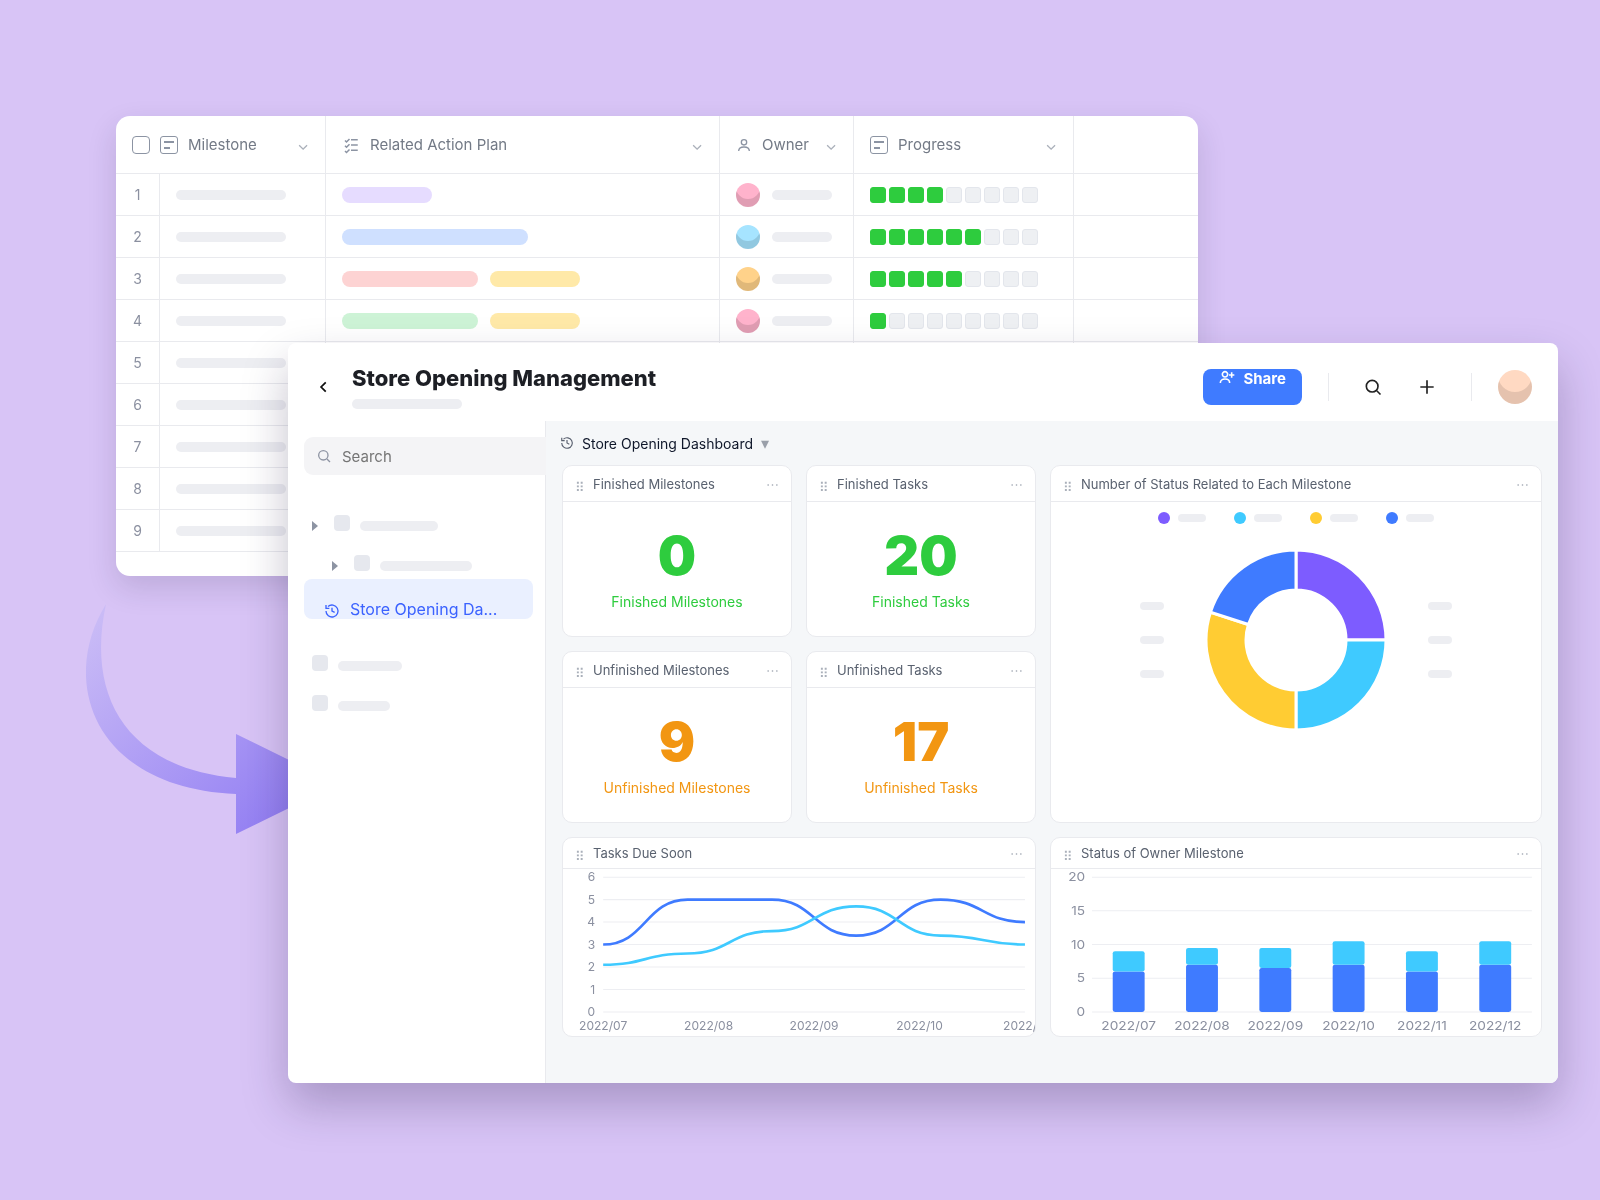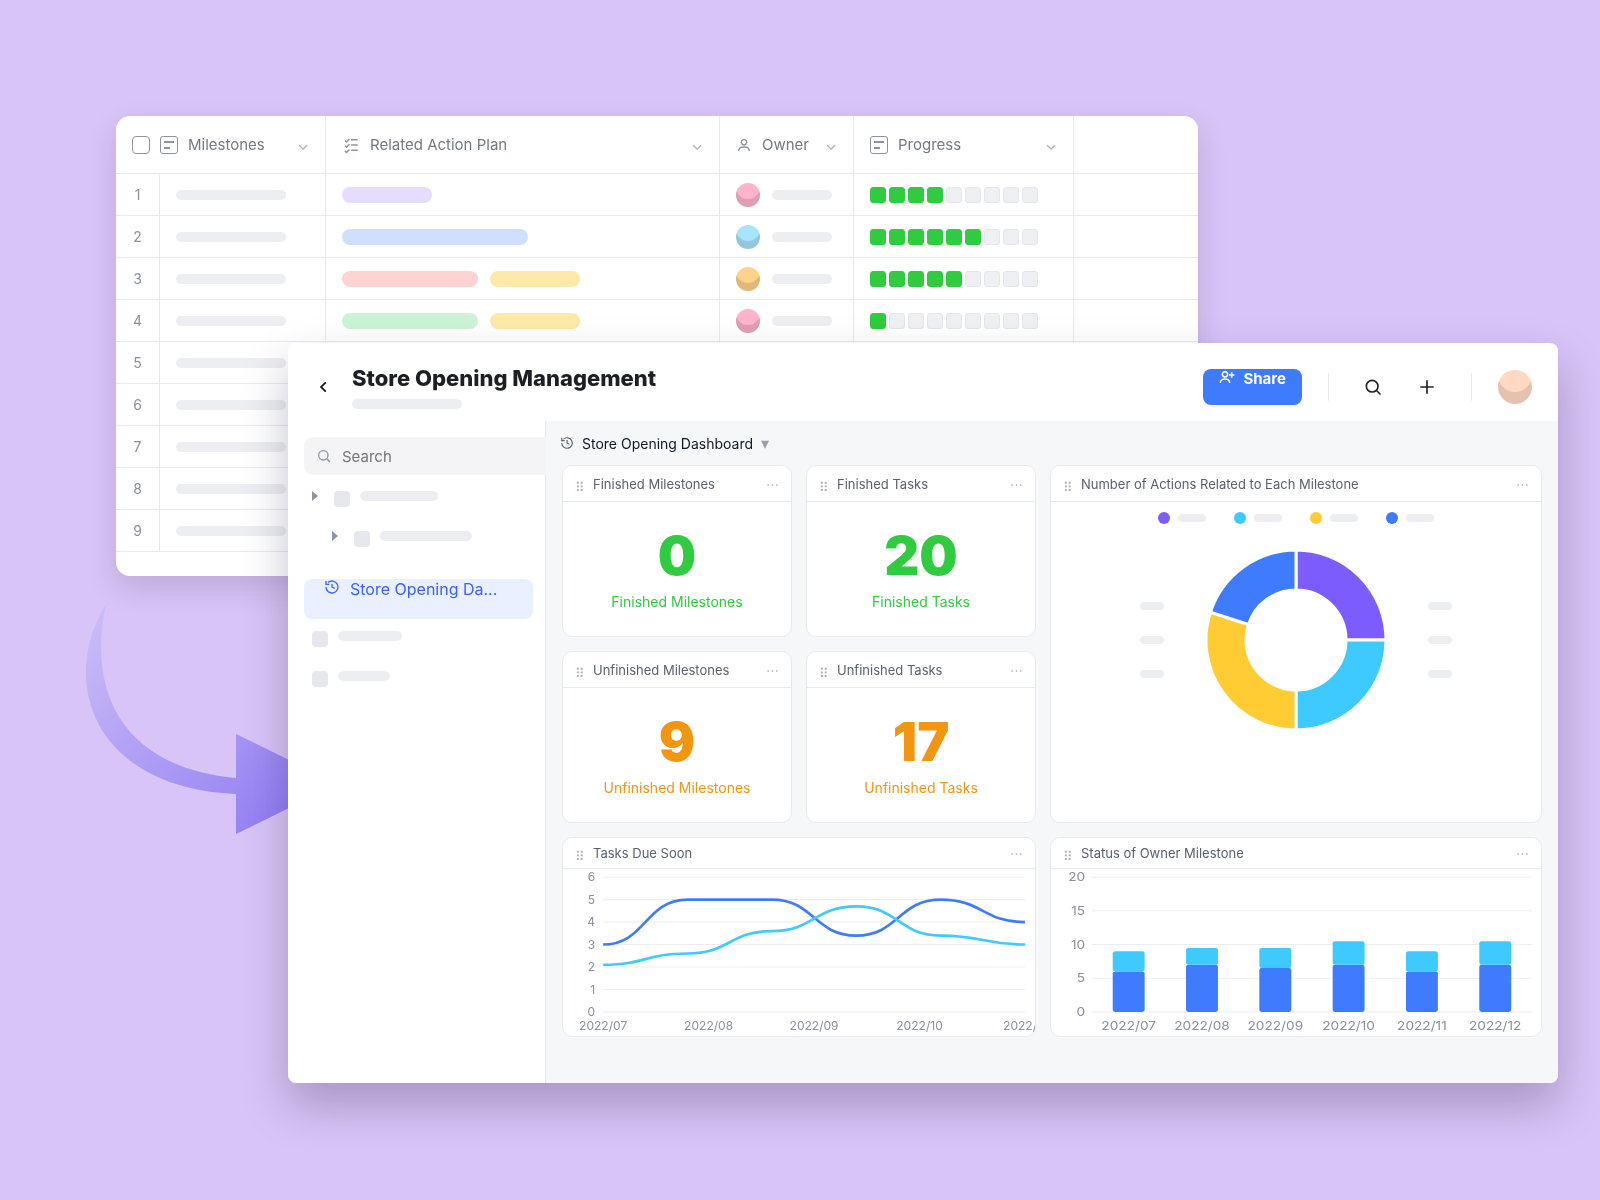--- a/index.html
+++ b/index.html
@@ -66,21 +66,21 @@
   .vline{width:1px;height:28px;background:var(--line);margin:0 8px}
   .icbtn{width:36px;height:36px;border-radius:8px;display:flex;align-items:center;justify-content:center;color:#2b2d33}
   .av2{width:34px;height:34px;border-radius:50%;background:#ffd9c2;box-shadow:0 0 0 2px #fff,inset 0 -12px 0 rgba(0,0,0,.10)}
 
   .dash-body{flex:1;display:flex;min-height:0}
   .side{width:258px;padding:16px 12px 12px 16px;border-right:1px solid var(--line)}
   .search{display:flex;align-items:center;gap:8px;height:38px;background:var(--lite);border-radius:9px;padding:0 12px;color:#8e94a3}
   .search input{flex:1;border:0;outline:0;background:transparent;font-size:15px;color:#5e6573}
   .side-collapse{display:inline-flex;align-items:center;justify-content:center;width:26px;height:26px;color:#9aa0aa;margin-left:8px}
   .side-row{display:flex;align-items:center;gap:8px}
-  .snode{display:flex;align-items:flex-start;gap:10px;height:40px;color:#333a46;border-radius:8px;padding:0 8px}
+  .snode{display:flex;align-items:flex-end;gap:10px;height:40px;color:#333a46;border-radius:8px;padding:0 8px}
   .tri{width:10px;height:10px;border-left:6px solid #8d94a3;border-top:5px solid transparent;border-bottom:5px solid transparent;margin-right:2px}
   .block{width:16px;height:16px;border-radius:4px;background:#e6e8ee}
   .ph2{height:10px;border-radius:6px;background:#edeef2}
   .selected{background:#eaf0ff;color:#3b62ff}
   .selected .hist{color:#3b62ff}
   .hist{width:16px;height:16px}
 
   .main{flex:1;display:flex;flex-direction:column;background:var(--subpanel)}
   .mtitle{display:flex;align-items:center;gap:8px;height:44px;padding:0 14px;color:#3a3f4a}
   .mtitle .small{font-size:14px;color:#0f172a}
@@ -113,21 +113,21 @@
 </head>
 <body>
 
 <div class="stage">
 
   <div class="grid-card">
     <div class="grid-head">
       <div class="ghcol gw1">
         <span style="width:18px;height:18px;border:1.5px solid #8c94a3;border-radius:4px"></span>
         <span class="aicon"></span>
-        <span>Milestones</span>
+        <span>Milestone</span>
         <span class="chev">⌄</span>
       </div>
       <div class="ghcol gw2">
         <span>
           <svg width="18" height="18" viewBox="0 0 24 24" fill="none" stroke="#8c94a3" stroke-width="2">
             <path d="M4 6l2 2 4-4"></path>
               <line x1="12" y1="5" x2="21" y2="5"></line>
               <line x1="12" y1="12" x2="21" y2="12"></line>
               <line x1="12" y1="19" x2="21" y2="19"></line>
               <path d="M4 13l2 2 4-4"></path>
@@ -527,21 +527,21 @@
             </div>
             <div class="metric">
               <div class="big ok">20</div>
               <div class="lbl ok">Finished Tasks</div>
             </div>
           </div>
 
           <div class="card span2">
             <div class="chead">
               <span class="drag">⠿</span>
-              <span>Number of Actions Related to Each Milestone</span>
+              <span>Number of Status Related to Each Milestone</span>
               <span class="kebab">⋯</span>
             </div>
             <div class="legend" id="donut-legend">
                 <span style="display: inline-flex; align-items: center; gap: 8px;">
                   <span class="ldot" style="background:#7d5cff"></span>
                   <span class="lbar"></span>
                 </span>
                 <span style="display: inline-flex; align-items: center; gap: 8px;">
                   <span class="ldot" style="background:#3fcaff"></span>
                   <span class="lbar"></span>

